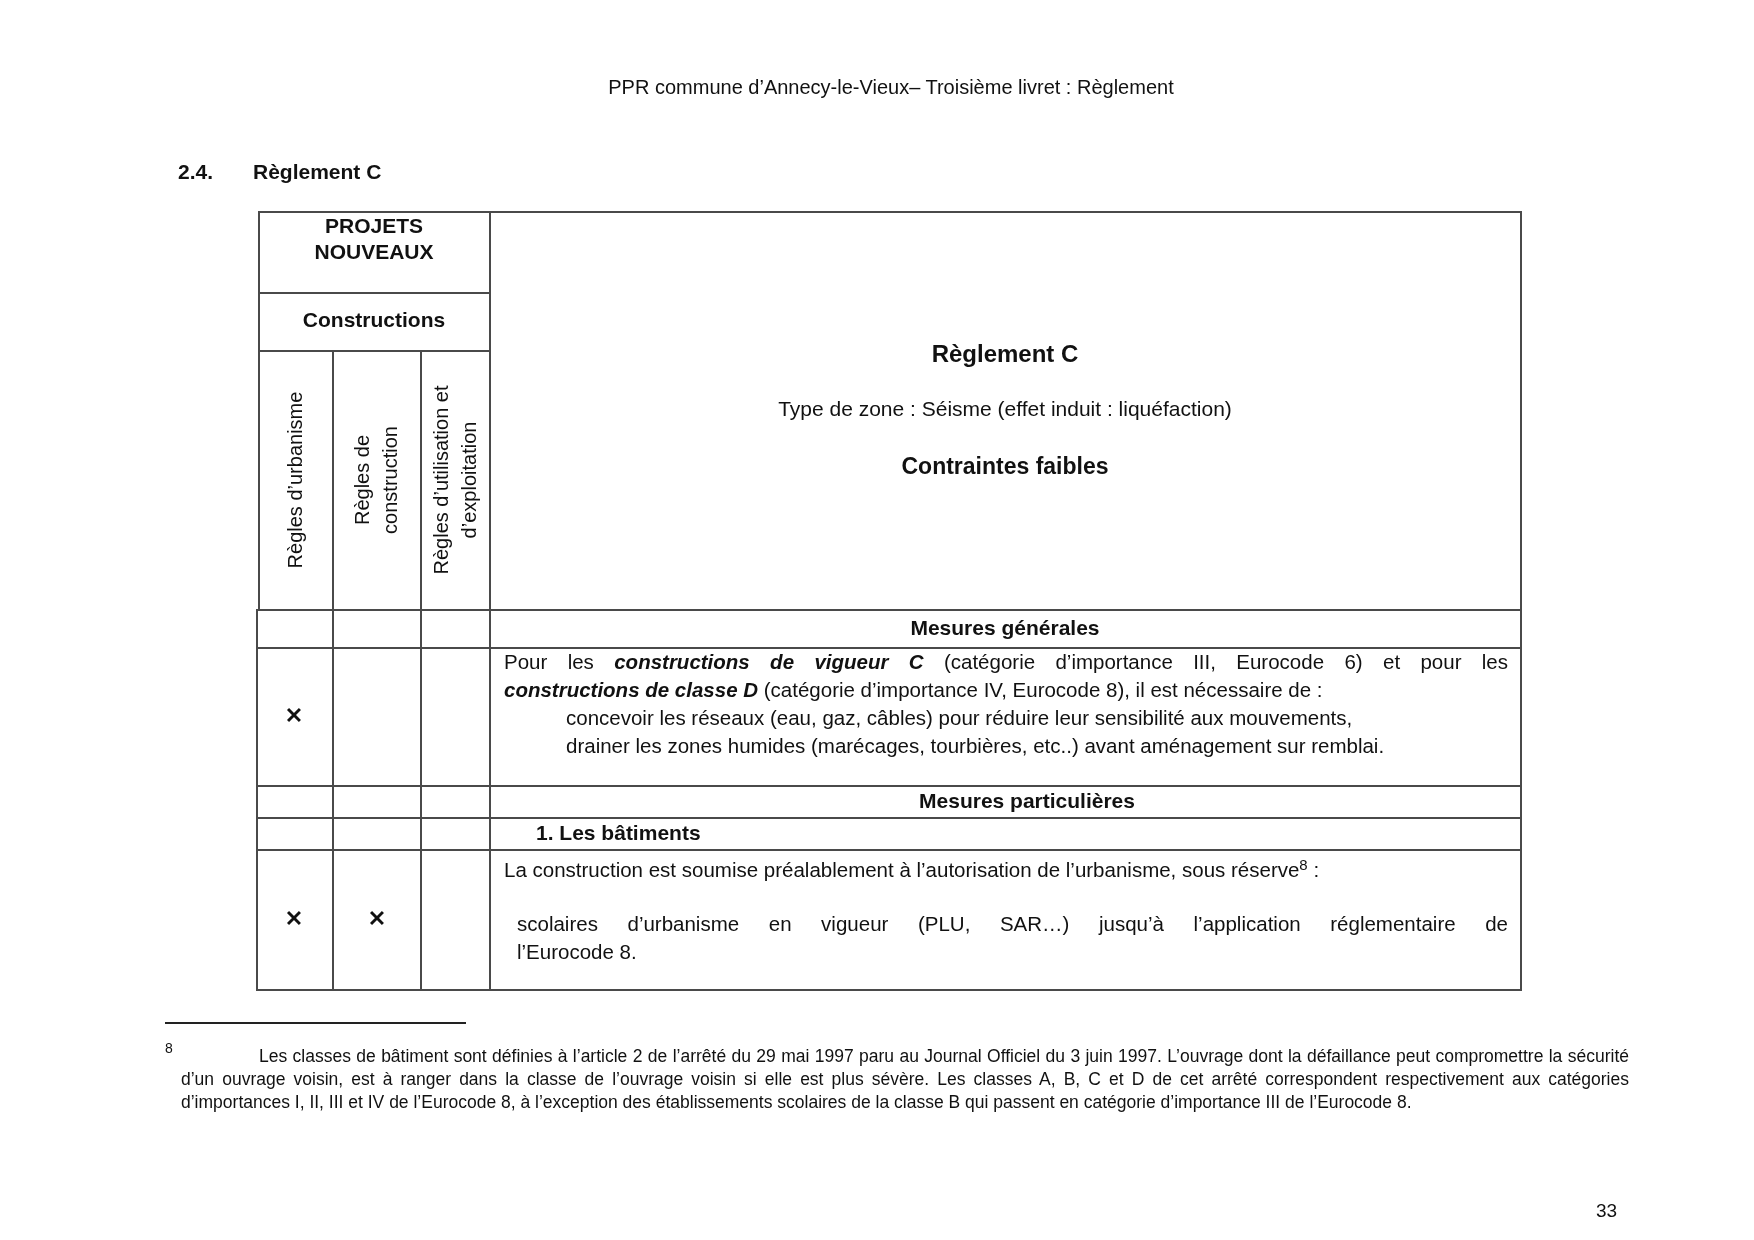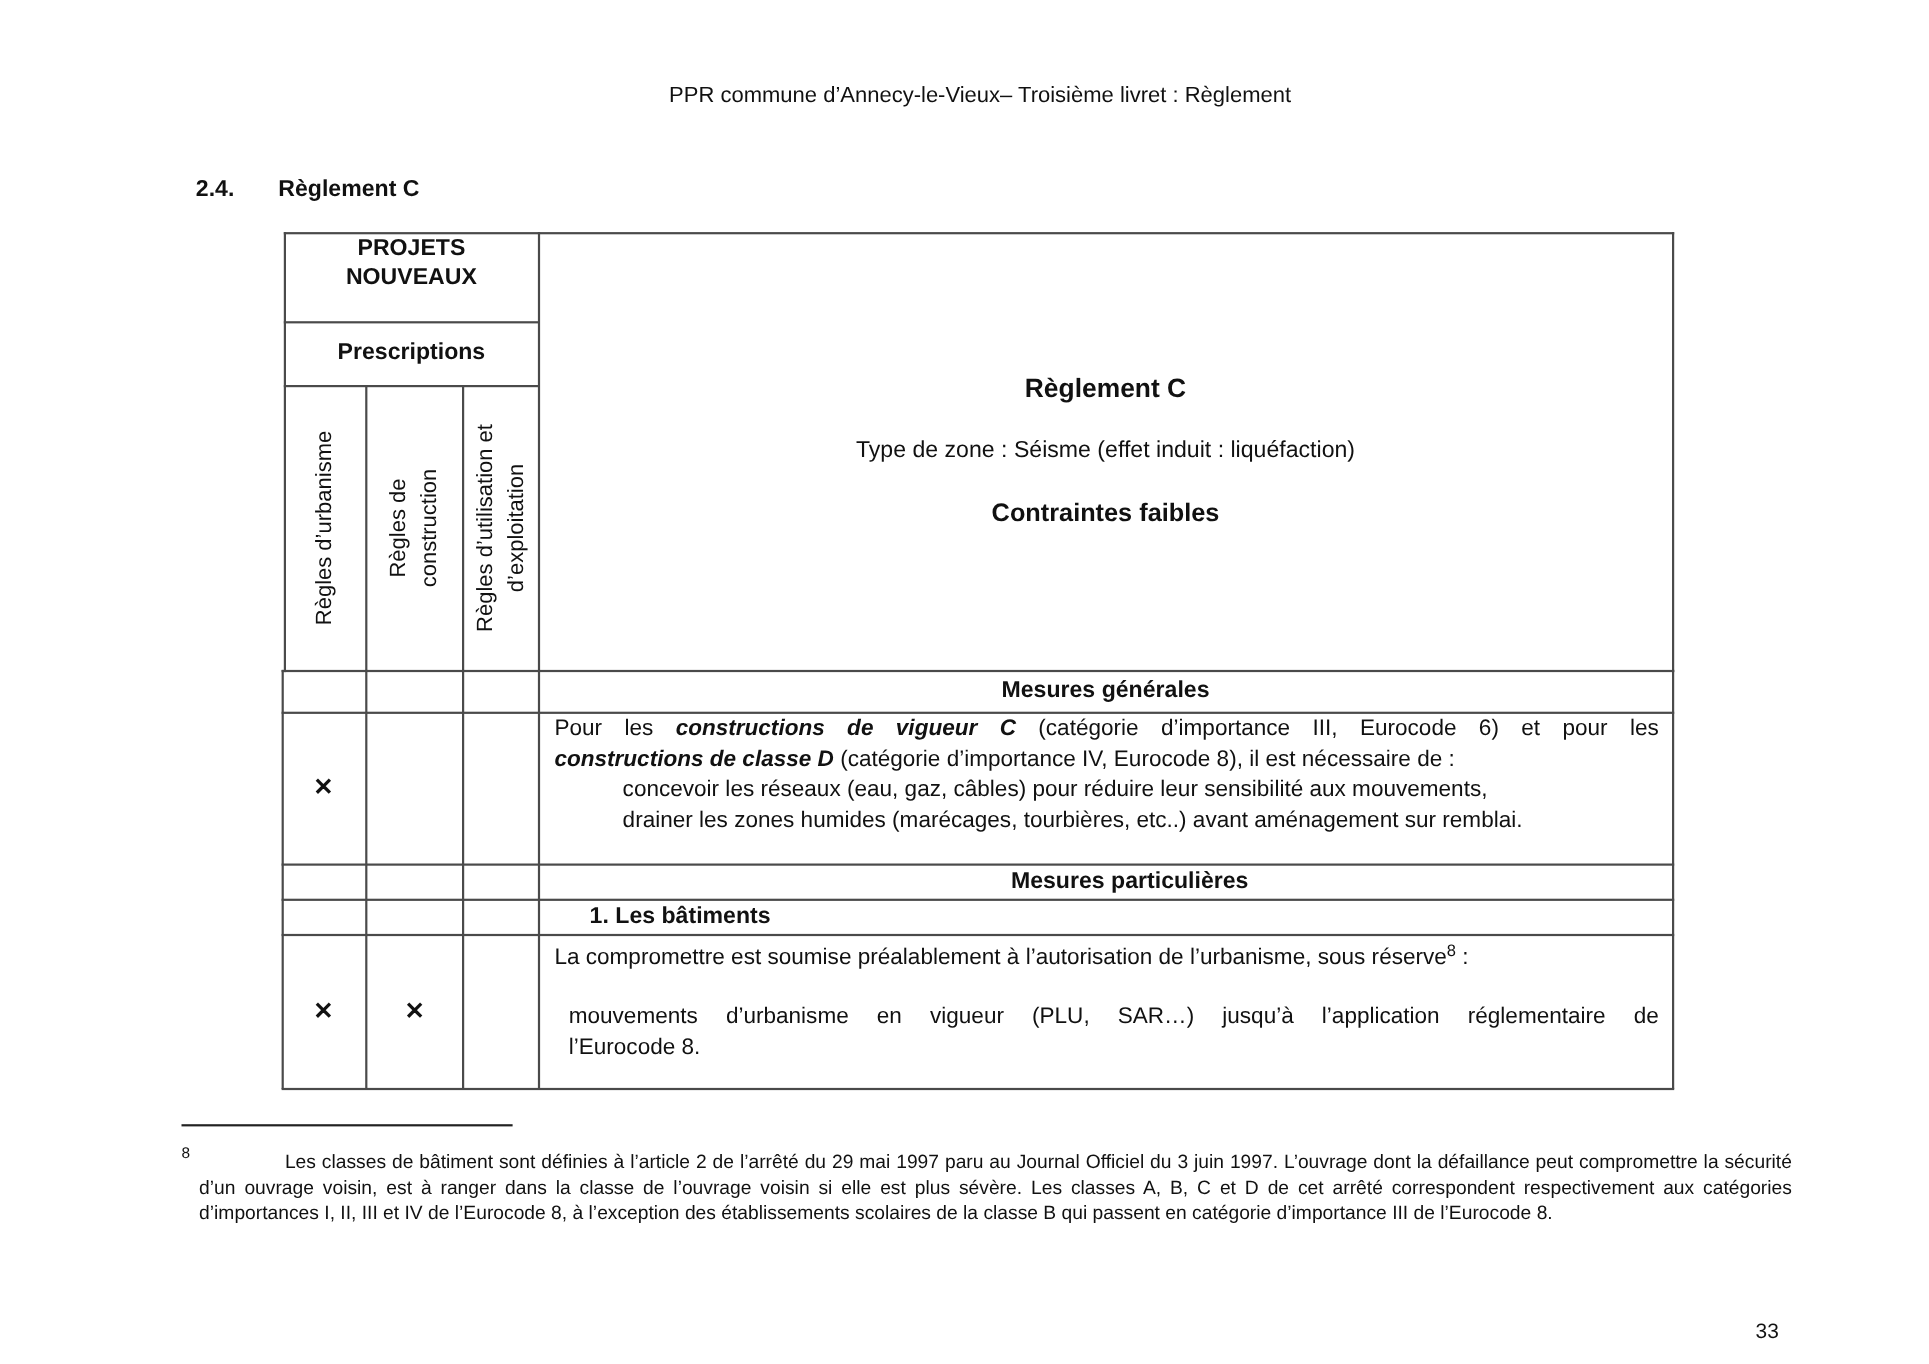--- a/index.html
+++ b/index.html
@@ -61,21 +61,21 @@
   <div class="line vline" style="left:332px; top:609px; height:381px;"></div>
   <div class="line vline" style="left:420px; top:609px; height:381px;"></div>
   <div class="line vline" style="left:489px; top:609px; height:381px;"></div>
   <div class="line vline" style="left:1520px; top:609px; height:381px;"></div>
 </div>
 
 <div class="cell-text center bold" style="left:258px; top:213px; width:232px; font-size:21px; line-height:26px;">
   <div>PROJETS</div>
   <div>NOUVEAUX</div>
 </div>
-<div class="cell-text center bold" style="left:258px; top:308px; width:232px; font-size:21px;">Prescriptions</div>
+<div class="cell-text center bold" style="left:258px; top:308px; width:232px; font-size:21px;">Constructions</div>
 
 <div class="rot" style="left:165px; top:466px; width:260px; height:28px;">
   <div>Règles d’urbanisme</div>
 </div>
 <div class="rot" style="left:246px; top:452px; width:260px; height:56px;">
   <div>Règles de</div>
   <div>construction</div>
 </div>
 <div class="rot" style="left:325px; top:452px; width:260px; height:56px;">
   <div>Règles d’utilisation et</div>
@@ -98,24 +98,24 @@
   </div>
 </div>
 
 <div class="cell-text center bold" style="left:490px; top:789px; width:1030px; font-size:21px;padding-left:44px;">Mesures particulières</div>
 
 <div class="cell-text bold" style="left:504px; top:821px; width:1004px; font-size:21px;margin-left:32px;">1. Les bâtiments</div>
 
 <div class="xmark" style="left:279px; top:906px;">✕</div>
 <div class="xmark" style="left:362px; top:906px;">✕</div>
 <div class="cell-text body-text" style="left:504px; top:856px; width:1004px;">
-  <div><span>La compromettre est soumise préalablement à l’autorisation de l’urbanisme, sous réserve</span><sup class="ref">8</sup><span> :</span></div>
+  <div><span>La construction est soumise préalablement à l’autorisation de l’urbanisme, sous réserve</span><sup class="ref">8</sup><span> :</span></div>
 </div>
 <div class="cell-text body-text" style="left:517px; top:910px; width:991px;">
-  <div class="justify">mouvements d’urbanisme en vigueur (PLU, SAR…) jusqu’à l’application réglementaire de</div>
+  <div class="justify">scolaires d’urbanisme en vigueur (PLU, SAR…) jusqu’à l’application réglementaire de</div>
   <div>l’Eurocode 8.</div>
 </div>
 
 <div class="abs fn-rule"></div>
 <div class="abs fn-num">8</div>
 <div class="abs fn-text"><span class="indent"></span><span>Les classes de bâtiment sont définies à l’article 2 de l’arrêté du 29 mai 1997 paru au Journal Officiel du 3 juin 1997. L’ouvrage dont la défaillance peut compromettre la sécurité d’un ouvrage voisin, est à ranger dans la classe de l’ouvrage voisin si elle est plus sévère. Les classes A, B, C et D de cet arrêté correspondent respectivement aux catégories d’importances I, II, III et IV de l’Eurocode 8, à l’exception des établissements scolaires de la classe B qui passent en catégorie d’importance III de l’Eurocode 8.</span></div>
 
 <div class="abs page-num">33</div>
 
 </body></html>

